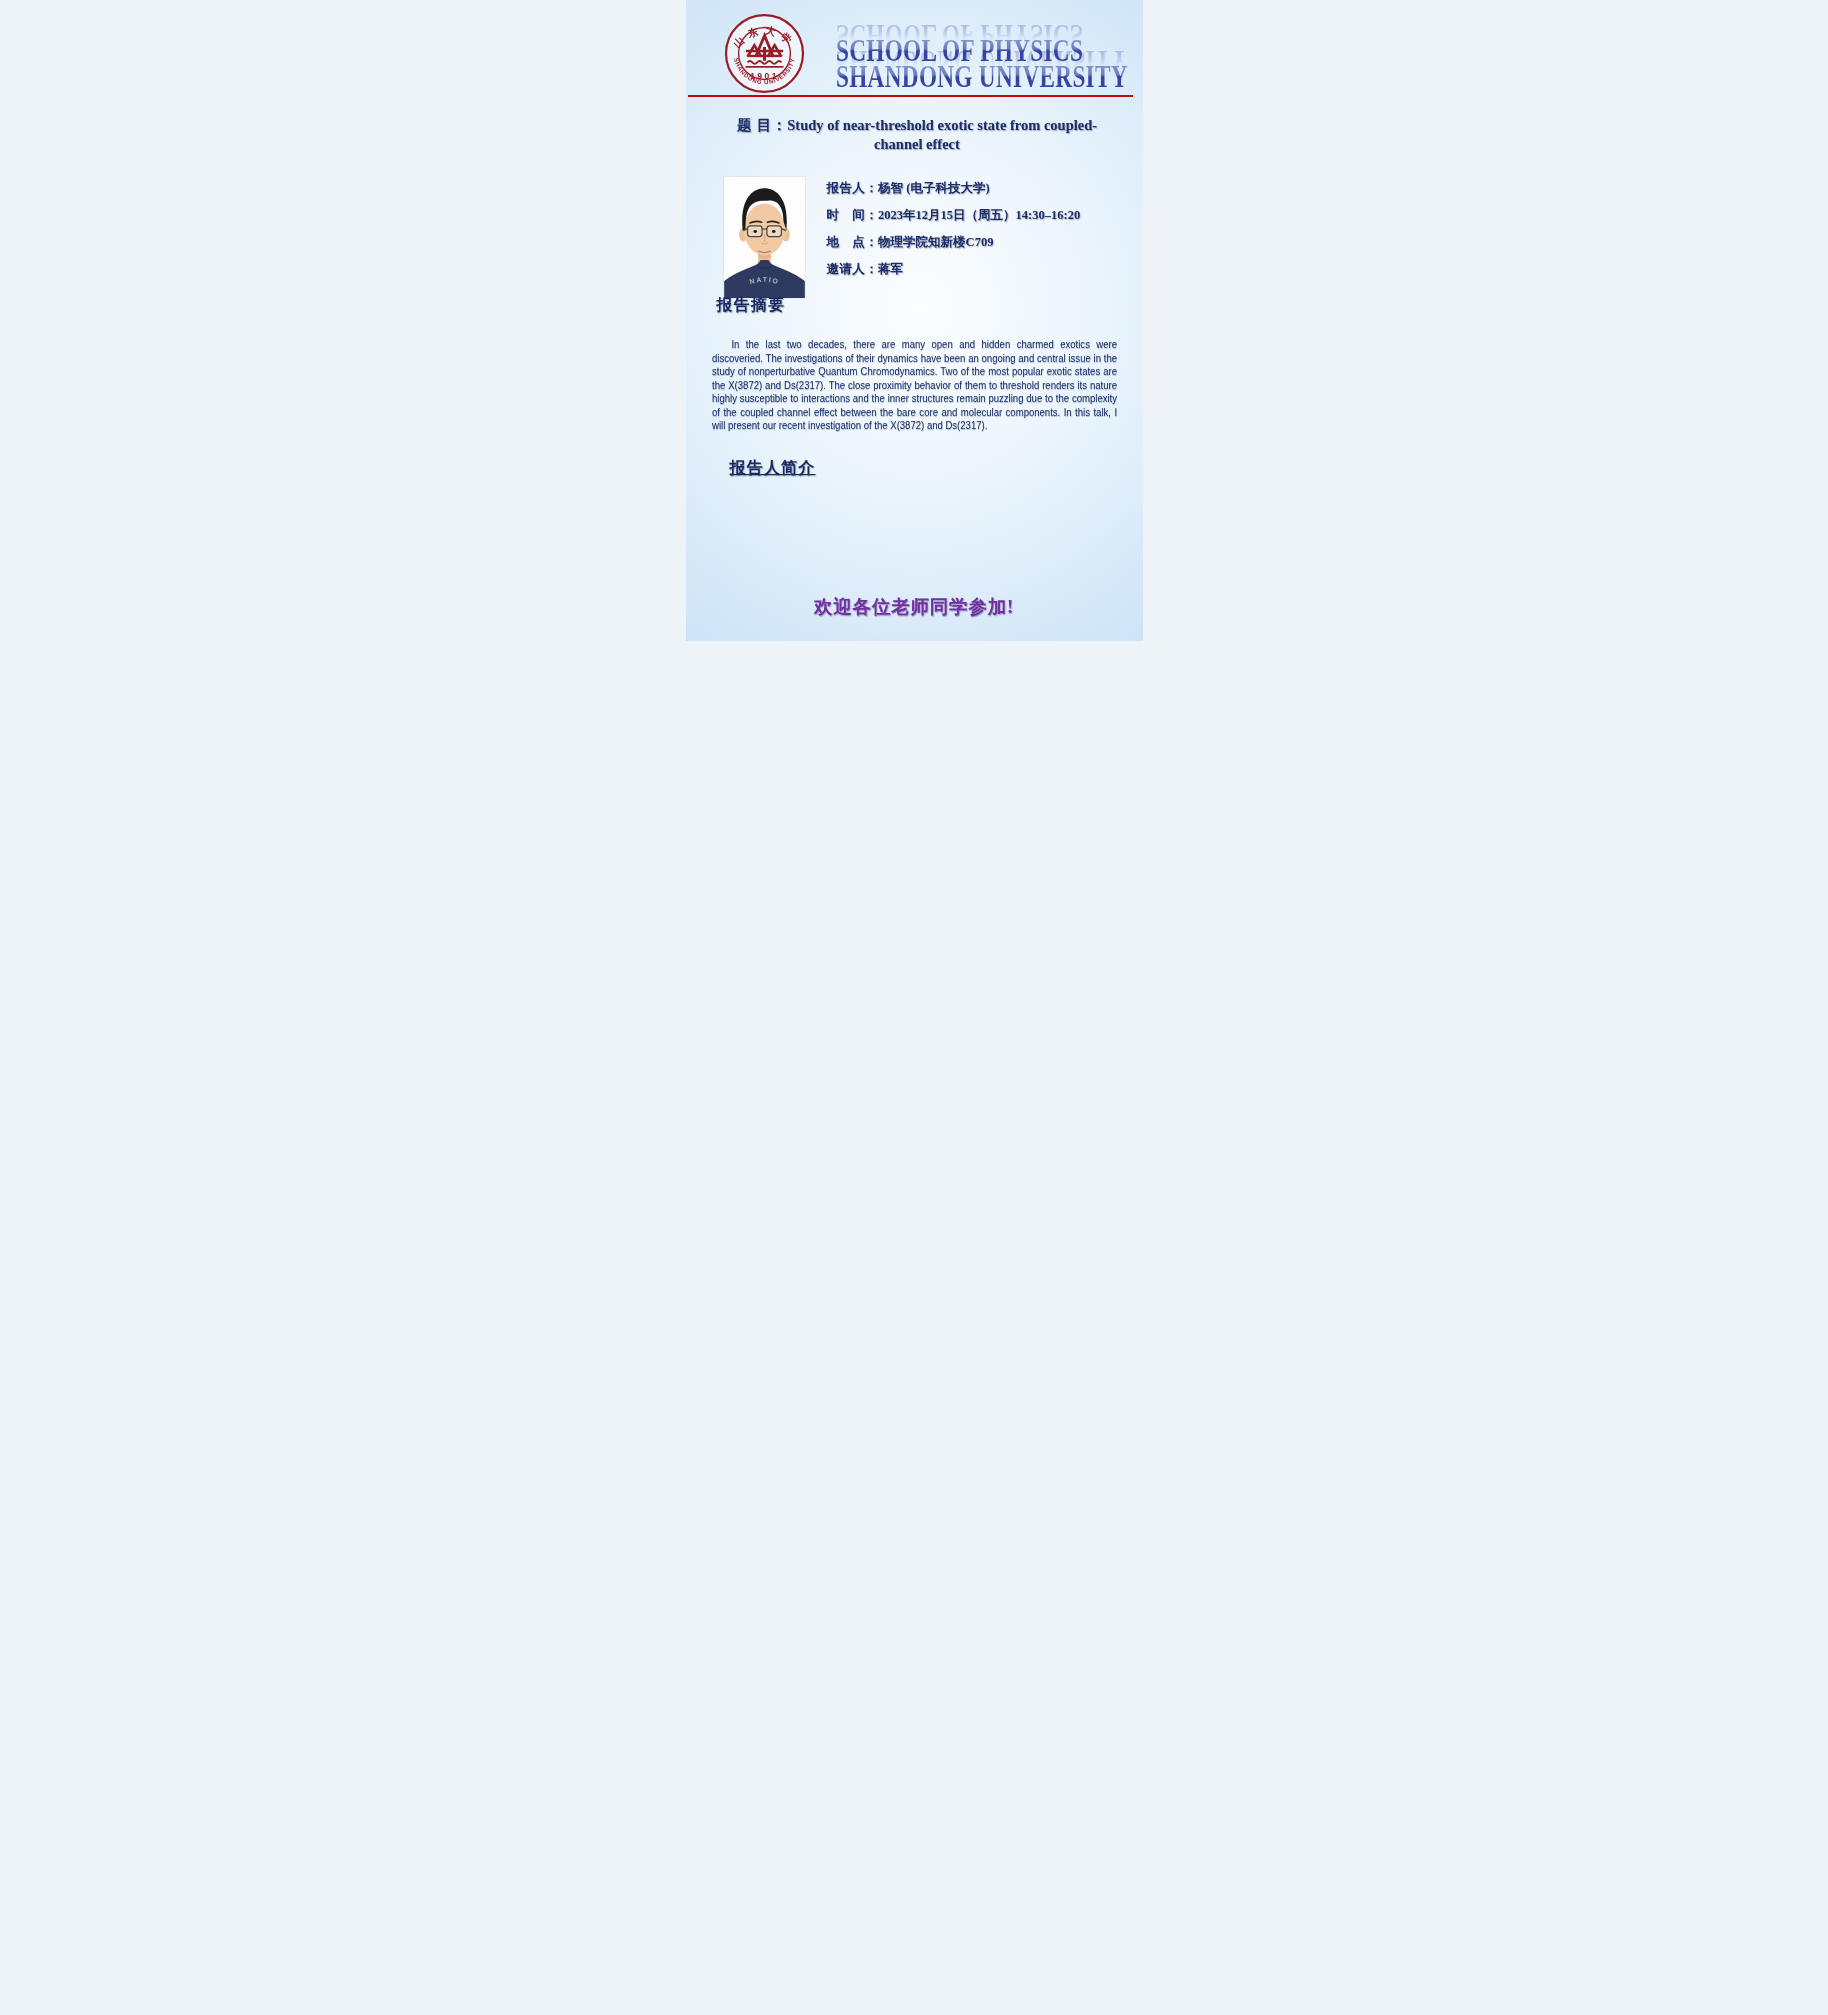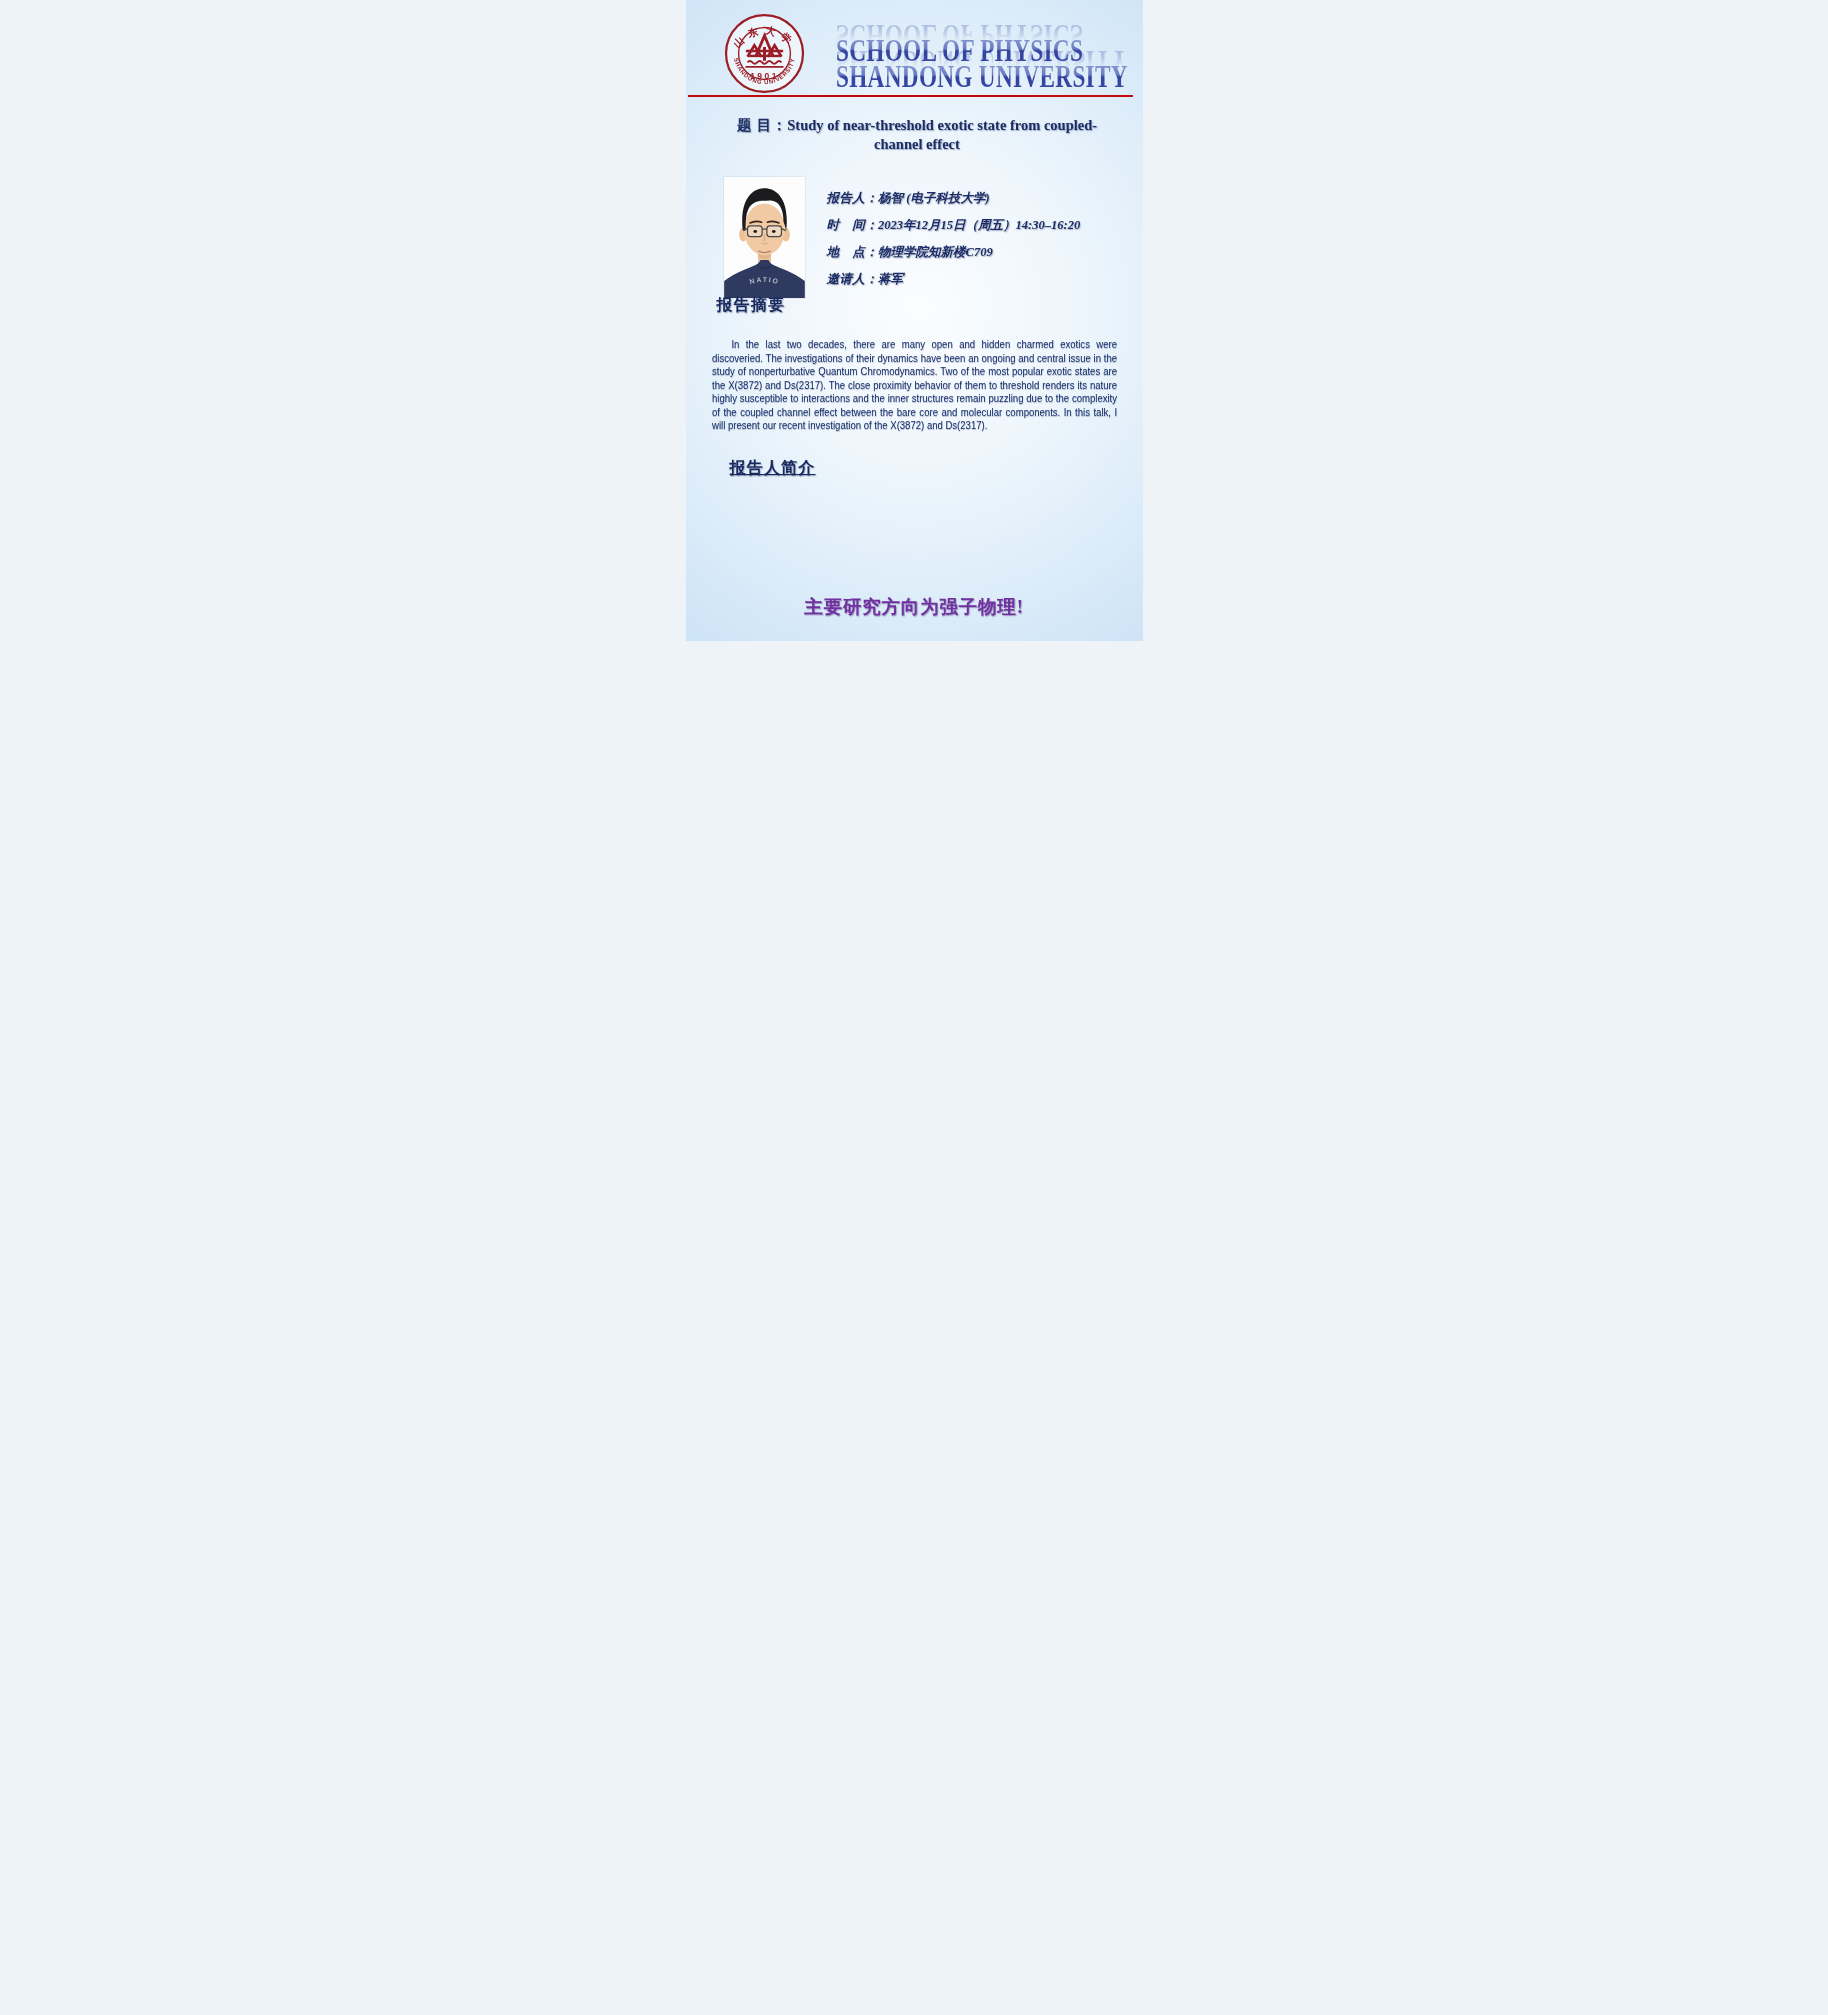--- a/index.html
+++ b/index.html
@@ -47,21 +47,21 @@
     position:absolute;left:31px;right:25px;top:116px;
     text-align:center;color:#1b2d66;
     font-weight:bold;font-size:14.5px;line-height:19.3px;
     text-shadow:0.8px 1.2px 1.2px rgba(15,20,70,.35);
   }
   .title-label{letter-spacing:0.8px;}
 
   
   .photo{position:absolute;left:38px;top:177px;width:81px;height:121px;
          box-shadow:0 0 0 0.4px rgba(120,140,160,.25);}
-  .details{position:absolute;left:141px;top:190px;width:307px;color:#1b2d66;font-style:italic;}
+  .details{position:absolute;left:141px;top:180px;width:307px;color:#1b2d66;}
   .detail-row{margin:0 0 10.5px 0;font-size:12.5px;line-height:16.5px;font-weight:600;
               text-shadow:0.8px 1.2px 1.2px rgba(15,20,70,.32);white-space:nowrap;}
   .detail-label{letter-spacing:0.4px;}
 
   
   .abs-heading{
     position:absolute;left:31px;top:296px;
     font-size:15.7px;line-height:18.5px;font-weight:600;color:#17295f;letter-spacing:1.6px;
     text-shadow:0.8px 1.2px 1.2px rgba(15,20,70,.35);
   }
@@ -196,16 +196,16 @@
     <div class="detail-row">
       <span class="detail-label">邀请人：</span><span>蒋军</span>
     </div>
   </div>
 
   <div class="abs-heading">报告摘要</div>
   <div class="abs-body">In the last two decades, there are many open and hidden charmed exotics were discoveried. The investigations of their dynamics have been an ongoing and central issue in the study of nonperturbative Quantum Chromodynamics. Two of the most popular exotic states are the X(3872) and Ds(2317). The close proximity behavior of them to threshold renders its nature highly susceptible to interactions and the inner structures remain puzzling due to the complexity of the coupled channel effect between the bare core and molecular components. In this talk, I will present our recent investigation of the X(3872) and Ds(2317).</div>
 
   <div class="bio-heading">报告人简介</div>
 
-  <div class="footer">主要研究方向为强子物理!</div>
+  <div class="footer">欢迎各位老师同学参加!</div>
 
 </div>
 
 
 </body></html>

